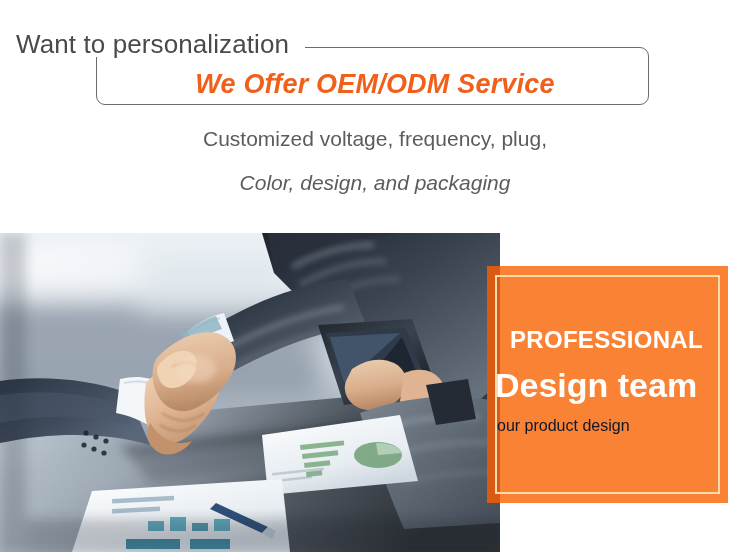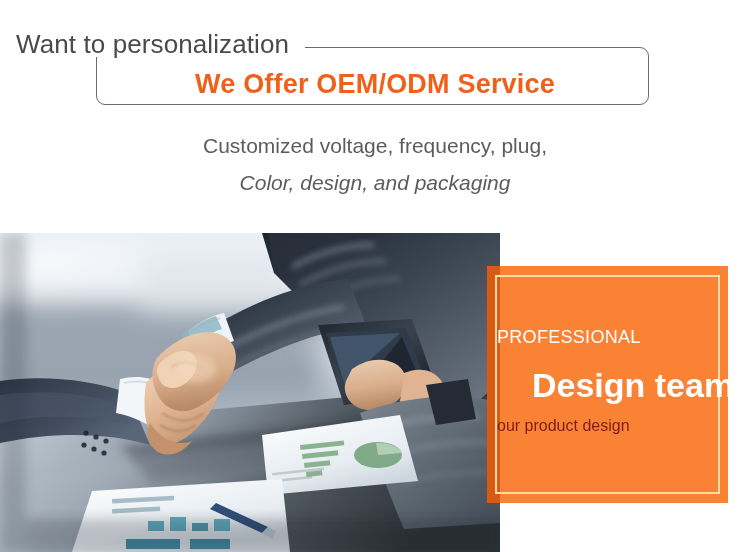--- a/index.html
+++ b/index.html
@@ -62,32 +62,33 @@
     position: absolute;
     left: 0;
     right: 0;
     top: 71px;
     text-align: center;
     font-size: 27px;
     font-weight: bold;
     color: #f0601b;
     letter-spacing: 0.2px;
     line-height: 1;
+    font-style: italic;
   }
   .subline {
     position: absolute;
     left: 0;
     right: 0;
     text-align: center;
     font-size: 21px;
     color: #5c5c5c;
     line-height: 1;
     font-weight: 400;
   }
-  .subline-1 { top: 135px; }
+  .subline-1 { top: 128px; }
   .subline-2 { top: 172px; font-style: italic; }
 
   
   .photo {
     position: absolute;
     left: 0;
     top: 233px;
     width: 500px;
     height: 319px;
     overflow: hidden;
@@ -126,44 +127,44 @@
     position: absolute;
     left: 10px;
     top: 0;
     right: 10px;
     bottom: 0;
   }
   .callout-professional {
     position: absolute;
     left: 0;
     top: 62px;
-    font-size: 18px;
-    font-weight: normal;
+    font-size: 24px;
+    font-weight: bold;
     color: #ffffff;
     letter-spacing: 0.3px;
     line-height: 1;
     white-space: nowrap;
+    padding-left: 13px;
   }
   .callout-title {
     position: absolute;
     left: -2px;
     top: 102px;
     font-size: 34px;
     font-weight: bold;
     color: #ffffff;
     line-height: 1;
     white-space: nowrap;
-    padding-left: 37px;
   }
   .callout-sub {
     position: absolute;
     left: 0;
     top: 150px;
     font-size: 16px;
-    color: #7f1d1d;
+    color: #0f172a;
     line-height: 19px;
     white-space: nowrap;
   }
 </style>
 </head>
 <body>
 
 <div class="page">
 
   <div class="header-block">

